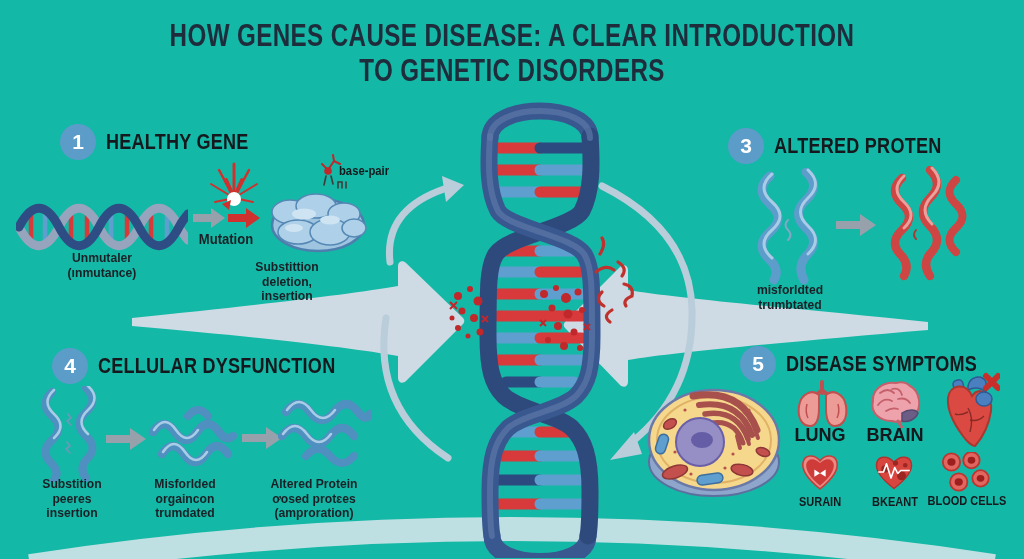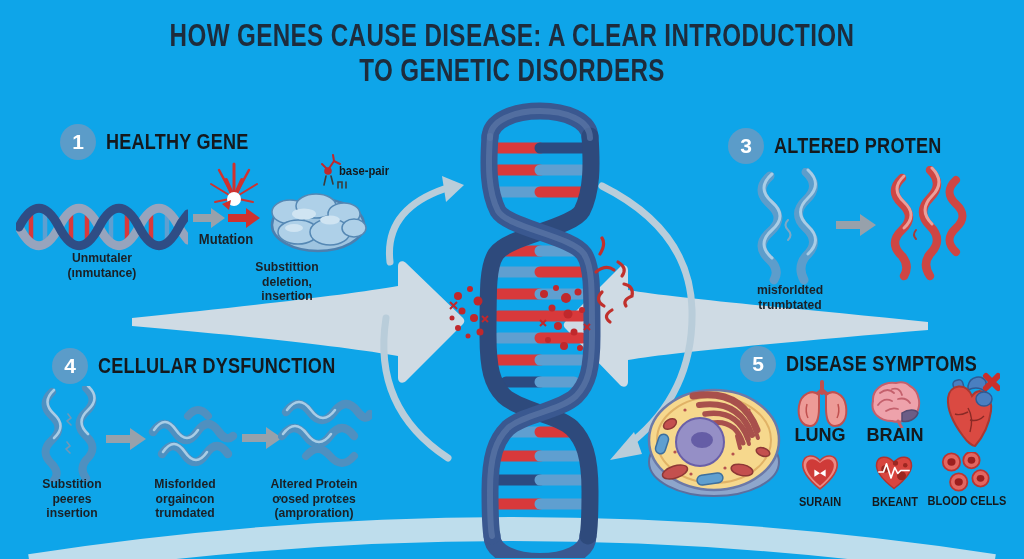--- a/index.html
+++ b/index.html
@@ -1,16 +1,16 @@
 <!DOCTYPE html>
 <html><head>
 <meta charset="utf-8">
 <style>
   html,body{margin:0;padding:0;background:#ffffff;}
-  #page{position:relative;width:1024px;height:559px;background:#0ea5e9;overflow:hidden;
+  #page{position:relative;width:1024px;height:559px;background:#14b8a6;overflow:hidden;
         font-family:"Liberation Sans",sans-serif;color:#1b2026;}
   .abs{position:absolute;}
   
   .title{position:absolute;left:0;top:18px;width:1024px;text-align:center;
          color:#1e2c3c;font-weight:800;line-height:35px;}
   .title .t-line{font-size:31px;letter-spacing:.5px;transform:scaleX(.78);transform-origin:center;white-space:nowrap;}
   
   .badge{position:absolute;width:36px;height:36px;border-radius:50%;background:#5b9cc9;
          color:#fff;font-weight:800;font-size:21px;display:flex;align-items:center;justify-content:center;}
   .heading{position:absolute;font-weight:800;font-size:22px;color:#15191d;white-space:nowrap;

